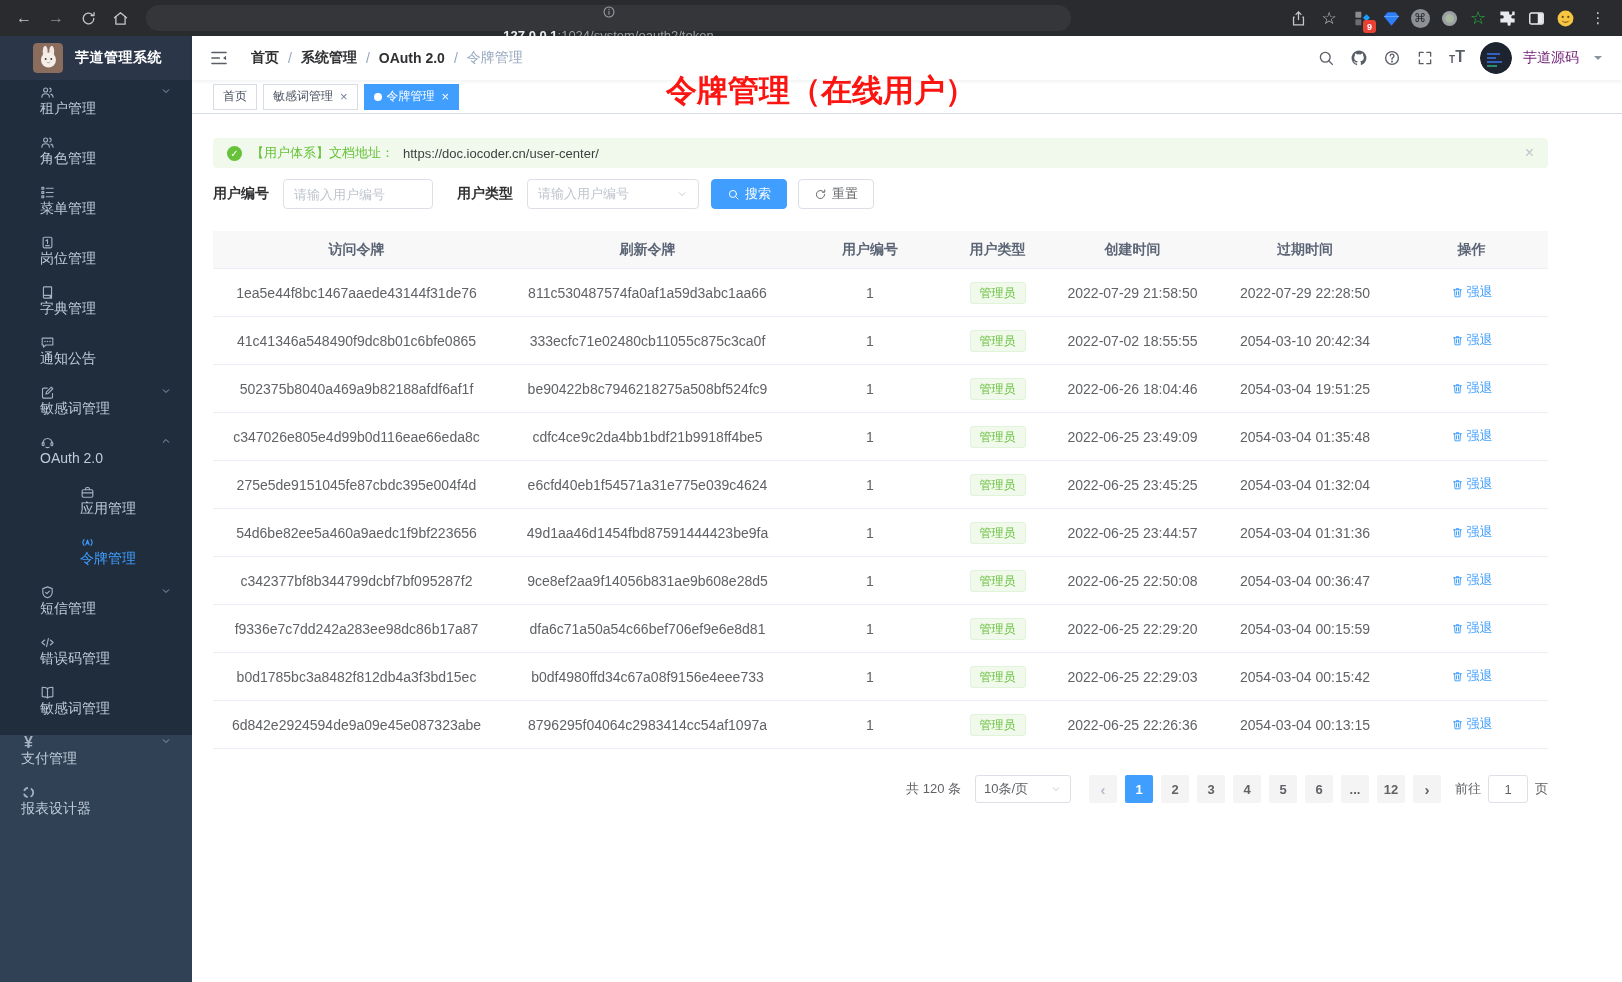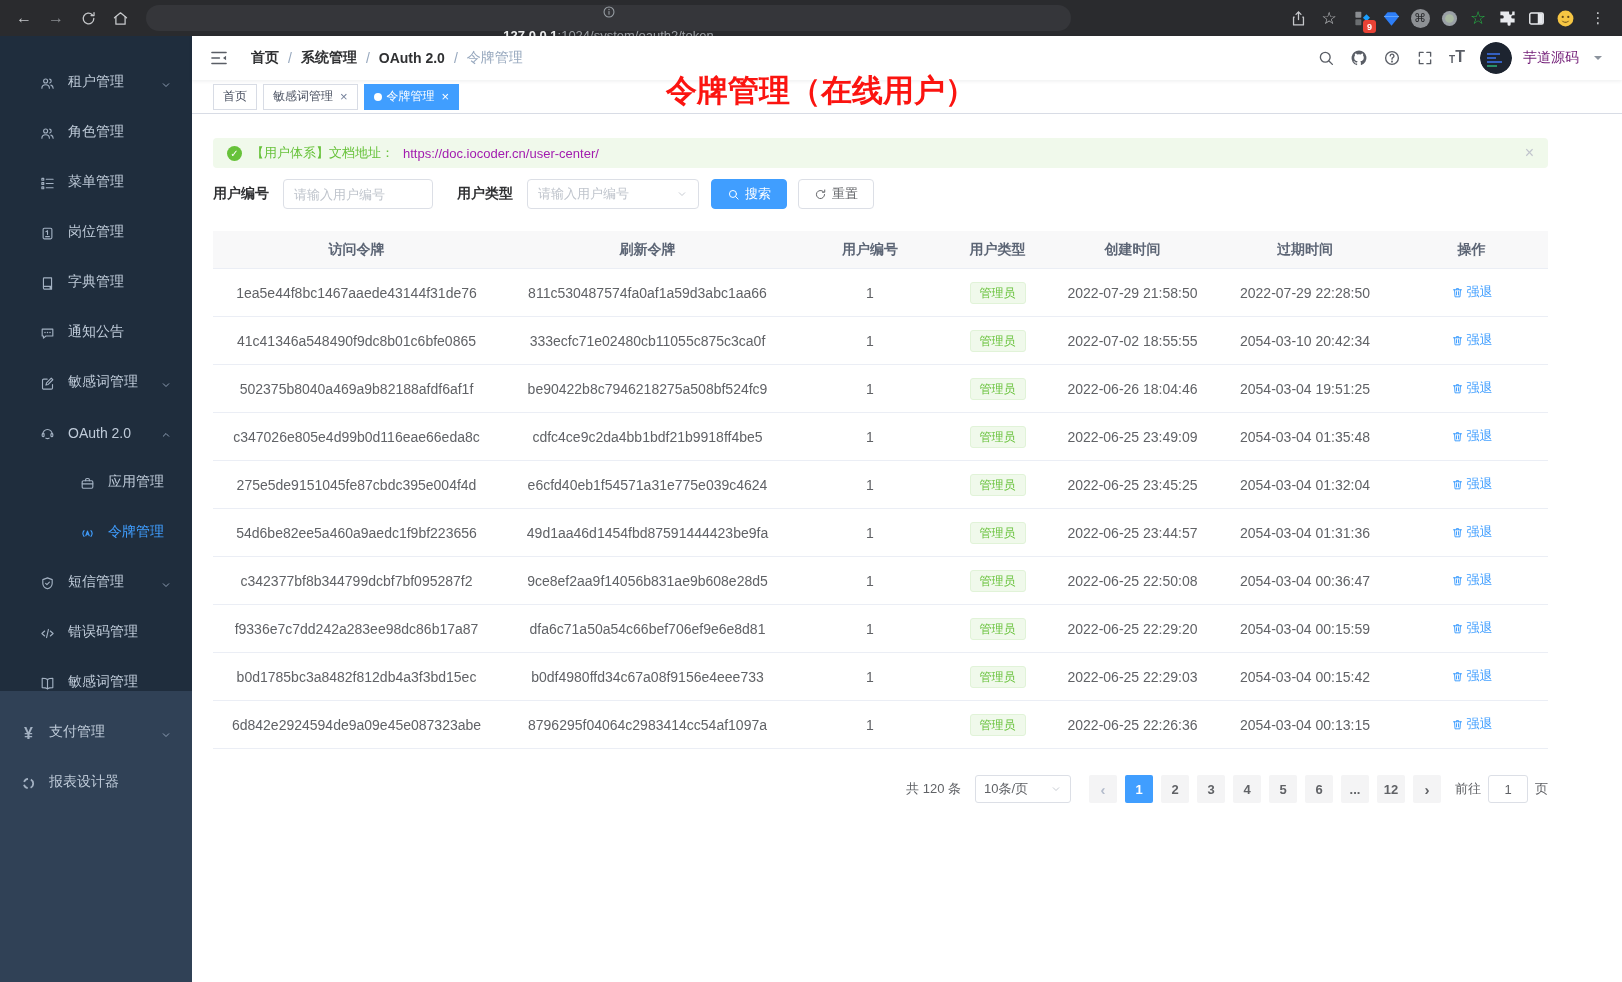--- a/index.html
+++ b/index.html
@@ -29,21 +29,21 @@
 
   
   .app { display:flex; height:946px; }
   .sidebar { width:192px; flex-shrink:0; background:#304156; color:#bfcbd9; display:flex; flex-direction:column; }
   .logo-bar { height:44px; background:#2b3649; display:flex; align-items:center; padding-left:33px; gap:12px; cursor:pointer; }
   .logo-img { width:30px; height:30px; border-radius:4px; overflow:hidden; display:inline-flex; }
   .logo-img svg { width:30px; height:30px; }
   .logo-title { color:#fff; font-size:14px; font-weight:700; letter-spacing:.5px; }
   .menu { flex:1; }
   .submenu-block { background:#1f2d3d; padding-top:5px; }
-  .menu-item { height:50px; display:flex; align-items:flex-end; font-size:14px; position:relative; cursor:pointer; color:#bfcbd9; }
+  .menu-item { height:50px; display:flex; align-items:flex-start; font-size:14px; position:relative; cursor:pointer; color:#bfcbd9;flex-direction:column; }
   .menu-item.lv1 { padding-left:21px; }
   .menu-item.lv2 { padding-left:40px; }
   .menu-item.lv3 { padding-left:80px; }
   .mi-icon { width:15px; height:15px; margin-right:13px; color:#a3b1c2; }
   .yen { font-size:16px; font-weight:700; }
   .menu-item .arrow { position:absolute; right:20px; width:12px; height:12px; color:#97a8be; }
   .menu-item.active, .menu-item.active .mi-icon { color:#409eff; }
 
   .main { flex:1; display:flex; flex-direction:column; background:#fff; position:relative; }
 
@@ -71,21 +71,21 @@
   .tag.active { background:#409eff; border-color:#409eff; color:#fff; }
   .tag.active .x { color:#fff; }
   .dot { width:8px; height:8px; border-radius:50%; background:#fff; display:inline-block; }
 
   .annotation { position:absolute; left:666px; top:70px; font-size:31px; font-weight:600; color:#fb1410; z-index:20; white-space:nowrap; }
 
   
   .content { padding:24px 0 0 21px; }
   .alert { width:1335px; height:30px; background:#f0f9eb; border-radius:4px; display:flex; align-items:center; padding:0 14px; gap:9px; font-size:13px; color:#67c23a; }
   .check { width:15px; height:15px; border-radius:50%; background:#67c23a; color:#fff; font-size:10px; display:inline-flex; align-items:center; justify-content:center; flex-shrink:0; }
-  .alert-link { color:#a21caf; text-decoration:none; cursor:pointer; }
+  .alert-link { color:#404040; text-decoration:none; cursor:pointer; }
   .alert .close { margin-left:auto; color:#c0c4cc; font-size:16px; cursor:pointer; }
 
   .filter { margin-top:11px; display:flex; align-items:center; height:30px; font-size:14px; }
   .f-label { font-weight:700; color:#303133; margin-right:14px; }
   .f-input { width:150px; height:30px; border:1px solid #dcdfe6; border-radius:4px; padding:0 10px; font-size:13px; color:#606266; outline:none; margin-right:24px; }
   .f-input::placeholder { color:#bfc4cc; }
   .f-select { width:172px; height:30px; border:1px solid #dcdfe6; border-radius:4px; display:flex; align-items:center; justify-content:space-between; padding:0 10px; color:#bfc4cc; font-size:13px; cursor:pointer; margin-right:12px; background:#fff; }
   .sel-arrow { width:12px; height:12px; color:#c0c4cc; }
   .btn { height:30px; border-radius:4px; font-size:13px; display:inline-flex; align-items:center; gap:5px; padding:0 15px; cursor:pointer; font-family:inherit; }
   .btn .ic { width:13px; height:13px; }
@@ -208,20 +208,34 @@
           </svg>
         </span>
       </span>
     <span class="nav-btn kebab">⋮</span>
   </div>
 </div>
 
 <div class="app">
 
   <aside class="sidebar">
+    <div class="logo-bar">
+      <span class="logo-img">
+          <svg viewBox="0 0 32 32">
+            <rect width="32" height="32" rx="4" fill="#8a6d5c"></rect>
+            <ellipse cx="13" cy="9" rx="2.6" ry="6" fill="#f3e9e4"></ellipse>
+            <ellipse cx="20" cy="9" rx="2.6" ry="6" fill="#f3e9e4"></ellipse>
+            <circle cx="16.5" cy="18" r="8" fill="#f6efe9"></circle>
+            <circle cx="13.5" cy="17" r="1" fill="#3a3a3a"></circle>
+            <circle cx="19.5" cy="17" r="1" fill="#3a3a3a"></circle>
+            <path d="M15 20.5c1 .8 2 .8 3 0" stroke="#b99a87" fill="none" stroke-linecap="round"></path>
+          </svg>
+        </span>
+      <span class="logo-title">芋道管理系统</span>
+    </div>
     <nav class="menu">
         <div class="submenu-block">
           <div class="menu-item lv2">
             <span class="ic mi-icon">
               <svg viewBox="0 0 24 24" fill="none" stroke="currentColor" stroke-width="1.8" stroke-linecap="round" stroke-linejoin="round">
                 <circle cx="9" cy="8" r="3.2"></circle>
                 <path d="M3 19.5c0-3.6 2.7-5.6 6-5.6s6 2 6 5.6"></path>
                 <path d="M15.5 5a3.2 3.2 0 0 1 0 6.2"></path>
                 <path d="M17.5 14.6c2.2.8 3.5 2.4 3.5 4.9"></path>
               </svg>

